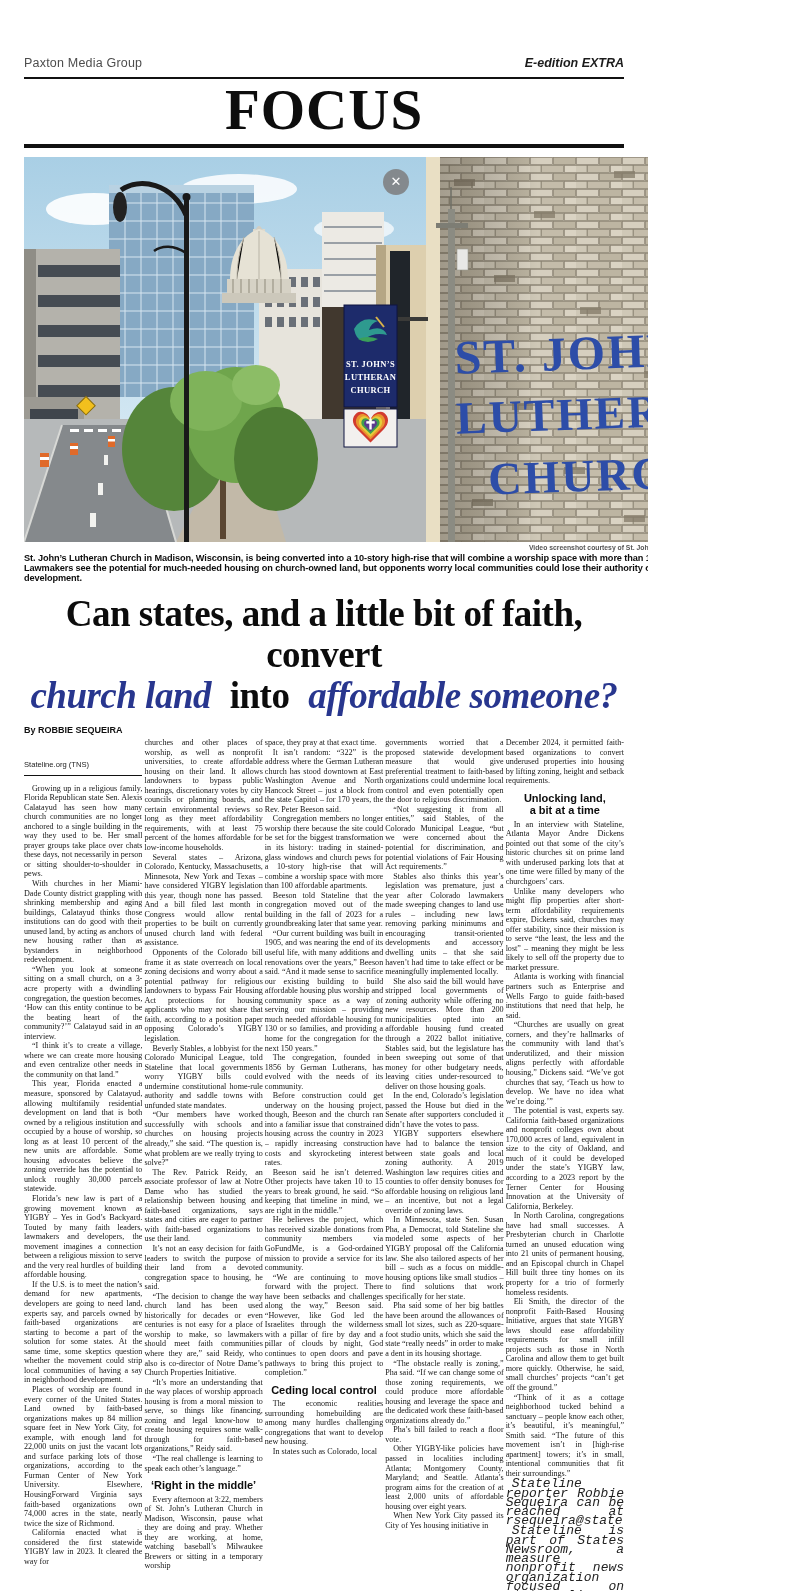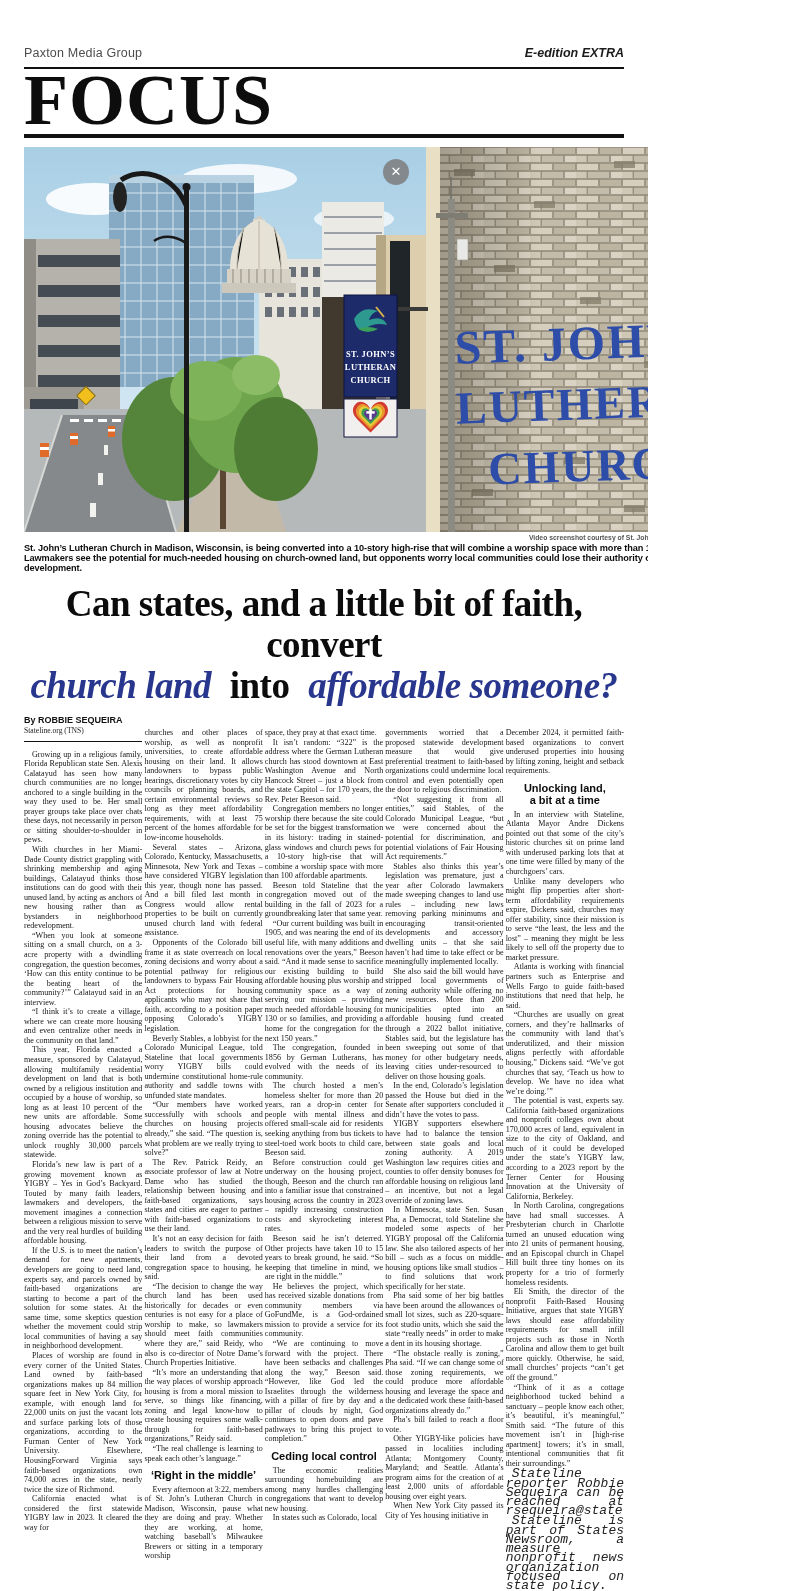--- a/index.html
+++ b/index.html
@@ -1,28 +1,28 @@
 <!DOCTYPE html>
 <html style="--accent: #28368e; --wall-blue: #2d4da8; --sign-navy: #1d2b6b;"><head>
 <meta charset="utf-8">
 <style>
   html,body{margin:0;padding:0;background:#ffffff;}
   body{width:792px;font-family:"Liberation Serif",serif;color:#111;}
-  .page{width:648px;height:1591px;box-sizing:border-box;padding:6px 24px;position:relative;background:#fff;overflow:hidden;}
+  .page{width:648px;height:1591px;box-sizing:border-box;padding:16px 24px;position:relative;background:#fff;overflow:hidden;}
 
   
   .masthead-row{padding-top:40px;display:flex;justify-content:space-between;align-items:flex-end;
     font-family:"Liberation Sans",sans-serif;font-size:12.5px;}
   .pub-name{color:#4d4d4d;letter-spacing:.2px;}
   .edition{color:#1c1c1c;font-weight:bold;font-style:italic;}
   .rule{background:#111;}
   .rule.thin{height:2px;margin-top:7px;}
   .rule.thick{height:4px;margin-top:5px;}
   .section-title{margin:2px 0 0 0;font-family:"Liberation Serif","DejaVu Serif",serif;
-    font-weight:600;font-size:72px;line-height:58px;letter-spacing:1px;color:#0d0d0d;}
+    font-weight:600;font-size:57px;line-height:58px;letter-spacing:1px;color:#0d0d0d;text-align:center;}
 
   
   figure{margin:9px 0 0 0;position:relative;width:744px;}
   figure svg{display:block;width:744px;height:385px;}
   .photo-close{position:absolute;left:359px;top:12px;width:26px;height:26px;border-radius:50%;
     border:none;background:rgba(125,125,125,.85);color:#fff;font-size:13px;line-height:26px;
     text-align:center;padding:0;cursor:pointer;font-family:"Liberation Sans",sans-serif;}
   figcaption{width:744px;}
   .credit{font-family:"Liberation Sans",sans-serif;font-size:6.8px;color:#555;text-align:right;
     margin-top:2px;font-weight:600;}
@@ -34,21 +34,21 @@
     font-weight:bold;font-size:37px;line-height:41px;letter-spacing:-.5px;color:#0c0c0c;}
   .headline .hl-line{display:block;}
   .headline .accent{color:var(--accent,#28368e);font-style:italic;}
   .hl2 > * + *{margin-left:10px;}
 
   
   .article{display:flex;gap:2px;margin-top:9px;height:908px;overflow:hidden;}
   .col{flex:1 1 0;min-width:0;overflow:hidden;}
   .byline-block{border-bottom:1.6px solid #111;padding-bottom:5px;margin-bottom:8px;}
   .byline-author{font-family:"Liberation Sans",sans-serif;font-weight:bold;font-size:9px;line-height:11px;}
-  .byline-source{font-family:Liberation Serif, serif;font-size:7.6px;line-height:9.5px;color:#222;}
+  .byline-source{font-family:Liberation Sans, sans-serif;font-size:7.6px;line-height:9.5px;color:#222;margin-top:24px;}
   .col p{margin:0;font-size:8.1px;line-height:9.55px;text-align:justify;color:#161616;}
   .col p.para{text-indent:8px;}
   .col p.para.noindent{text-indent:0;margin-top:13px;}
   .col h3.subhead{margin:6px 0 3px 0;text-align:center;font-family:"Liberation Sans",sans-serif;
     font-weight:bold;font-size:11px;line-height:12.5px;color:#0d0d0d;white-space:pre-line;}
   .col p.tagline{font-family:Liberation Mono, monospace;font-style:italic;font-size:13px;
     line-height:9.2px;text-indent:6px;color:#222;margin-top:1px;}
 
   
   .wall-letters text{fill:var(--wall-blue,#2d4da8);font-family:"Liberation Serif",serif;
@@ -351,21 +351,20 @@
         <h3 class="subhead">‘Right in the middle’</h3>
         <p class="para">Every afternoon at 3:22, members of St. John’s Lutheran Church in Madison, Wisconsin, pause what they are doing and pray. Whether they are working, at home, watching baseball’s Milwaukee Brewers or sitting in a temporary worship</p>
       </div>
     <div class="col">
         <p class="para noindent">space, they pray at that exact time.</p>
         <p class="para">It isn’t random: “322” is the address where the German Lutheran church has stood downtown at East Washington Avenue and North Hancock Street – just a block from the state Capitol – for 170 years, the Rev. Peter Beeson said.</p>
         <p class="para">Congregation members no longer worship there because the site could be set for the biggest transformation in its history: trading in stained-glass windows and church pews for a 10-story high-rise that will combine a worship space with more than 100 affordable apartments.</p>
         <p class="para">Beeson told Stateline that the congregation moved out of the building in the fall of 2023 for a groundbreaking later that same year.</p>
         <p class="para">“Our current building was built in 1905, and was nearing the end of its useful life, with many additions and renovations over the years,” Beeson said. “And it made sense to sacrifice our existing building to build affordable housing plus worship and community space as a way of serving our mission – providing much needed affordable housing for 130 or so families, and providing a home for the congregation for the next 150 years.”</p>
         <p class="para">The congregation, founded in 1856 by German Lutherans, has evolved with the needs of its community.</p>
-        <p class="para">The church hosted a men’s homeless shelter for more than 20 years, ran a drop-in center for people with mental illness and offered small-scale aid for residents seeking anything from bus tickets to steel-toed work boots to child care, Beeson said.</p>
         <p class="para">Before construction could get underway on the housing project, though, Beeson and the church ran into a familiar issue that constrained housing across the country in 2023 – rapidly increasing construction costs and skyrocketing interest rates.</p>
         <p class="para">Beeson said he isn’t deterred. Other projects have taken 10 to 15 years to break ground, he said. “So keeping that timeline in mind, we are right in the middle.”</p>
         <p class="para">He believes the project, which has received sizable donations from community members via GoFundMe, is a God-ordained mission to provide a service for its community.</p>
         <p class="para">“We are continuing to move forward with the project. There have been setbacks and challenges along the way,” Beeson said. “However, like God led the Israelites through the wilderness with a pillar of fire by day and a pillar of clouds by night, God continues to open doors and pave pathways to bring this project to completion.”</p>
         <h3 class="subhead">Ceding local control</h3>
         <p class="para">The economic realities surrounding homebuilding are among many hurdles challenging congregations that want to develop new housing.</p>
         <p class="para">In states such as Colorado, local</p>
       </div>
     <div class="col">
         <p class="para noindent">governments worried that a proposed statewide development measure that would give preferential treatment to faith-based organizations could undermine local control and even potentially open the door to religious discrimination.</p>

